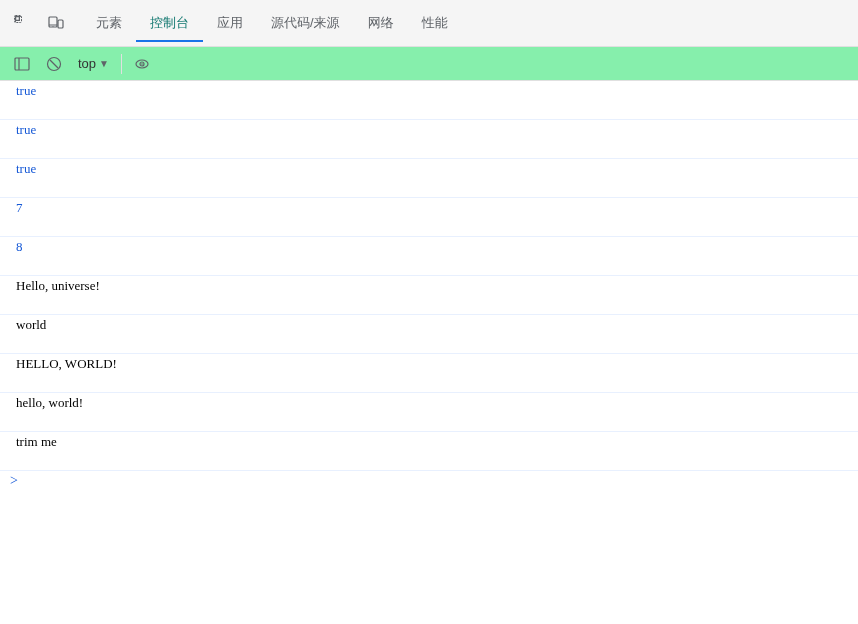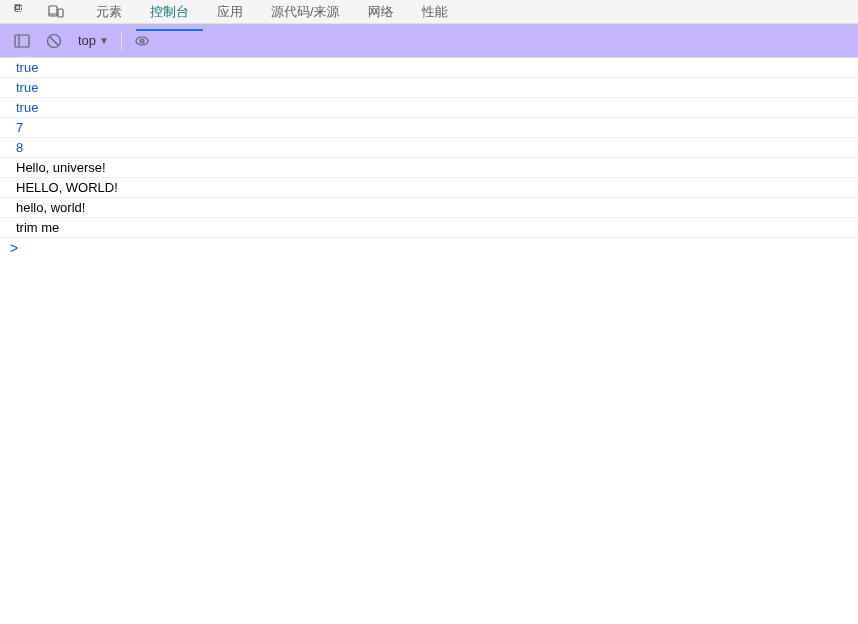--- a/index.html
+++ b/index.html
@@ -12,21 +12,21 @@
       overflow: hidden;
       font-size: 13px;
     }
 
     
     .tab-bar {
       display: flex;
       align-items: center;
       border-bottom: 1px solid #e0e0e0;
       background: #f5f5f5;
-      height: 24px;
+      height: 47px;
       padding: 0 8px;
       gap: 0;
     }
 
     .tab-icons {
       display: flex;
       align-items: center;
       gap: 6px;
       margin-right: 12px;
     }
@@ -61,21 +61,21 @@
     }
 
     
     .toolbar {
       display: flex;
       align-items: center;
       height: 34px;
       padding: 0 8px;
       gap: 4px;
       border-bottom: 1px solid #e0e0e0;
-      background: #c4b5fd;
+      background: #86efac;
     }
 
     .toolbar-btn {
       display: flex;
       align-items: center;
       justify-content: center;
       width: 28px;
       height: 26px;
       border-radius: 3px;
       cursor: pointer;
@@ -127,24 +127,24 @@
     .console-output {
       background: #fff;
       overflow-y: auto;
       height: calc(624px - 36px - 34px);
     }
 
     .console-row {
       display: flex;
       align-items: center;
       min-height: 20px;
-      padding: 2px 0 2px 16px;
+      padding: 2px 0 20px 16px;
       border-bottom: 1px solid #e8f0fe;
       font-size: 13px;
-      font-family: Liberation Sans, sans-serif;
+      font-family: Liberation Serif, serif;
     }
 
     .console-row.value-blue {
       color: #1558d6;
     }
 
     .console-row.value-black {
       color: #000000;
     }
 
@@ -244,20 +244,21 @@
 
 <div class="console-output">
 
   <div id="console-rows-container">
       <div class="console-row value-blue">true</div>
       <div class="console-row value-blue">true</div>
       <div class="console-row value-blue">true</div>
       <div class="console-row value-blue">7</div>
       <div class="console-row value-blue">8</div>
       <div class="console-row value-black">Hello, universe!</div>
+      <div class="console-row value-black">world</div>
       <div class="console-row value-black">HELLO, WORLD!</div>
       <div class="console-row value-black">hello, world!</div>
       <div class="console-row value-black">trim me</div>
     </div>
 
   <div class="console-row prompt-row">
     <span>&gt;</span>
   </div>
 </div>
 

